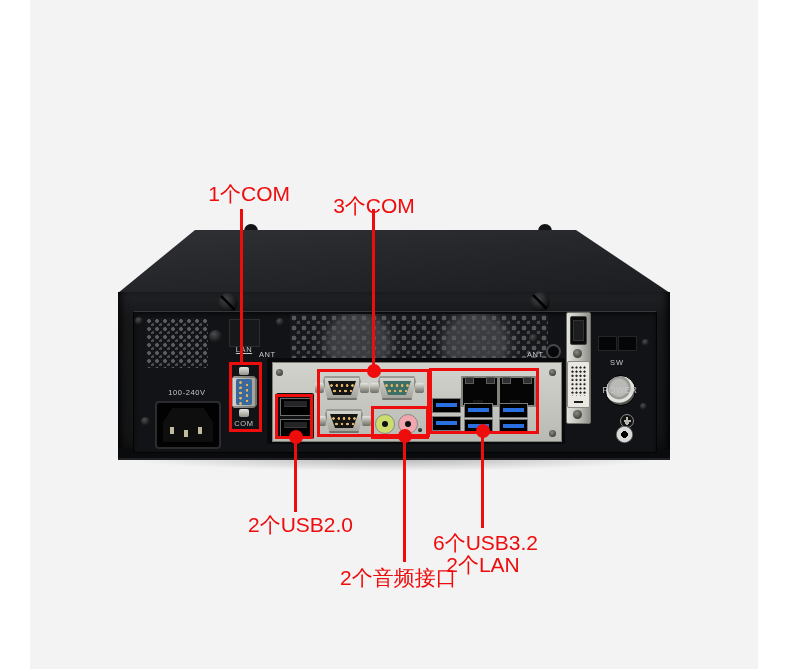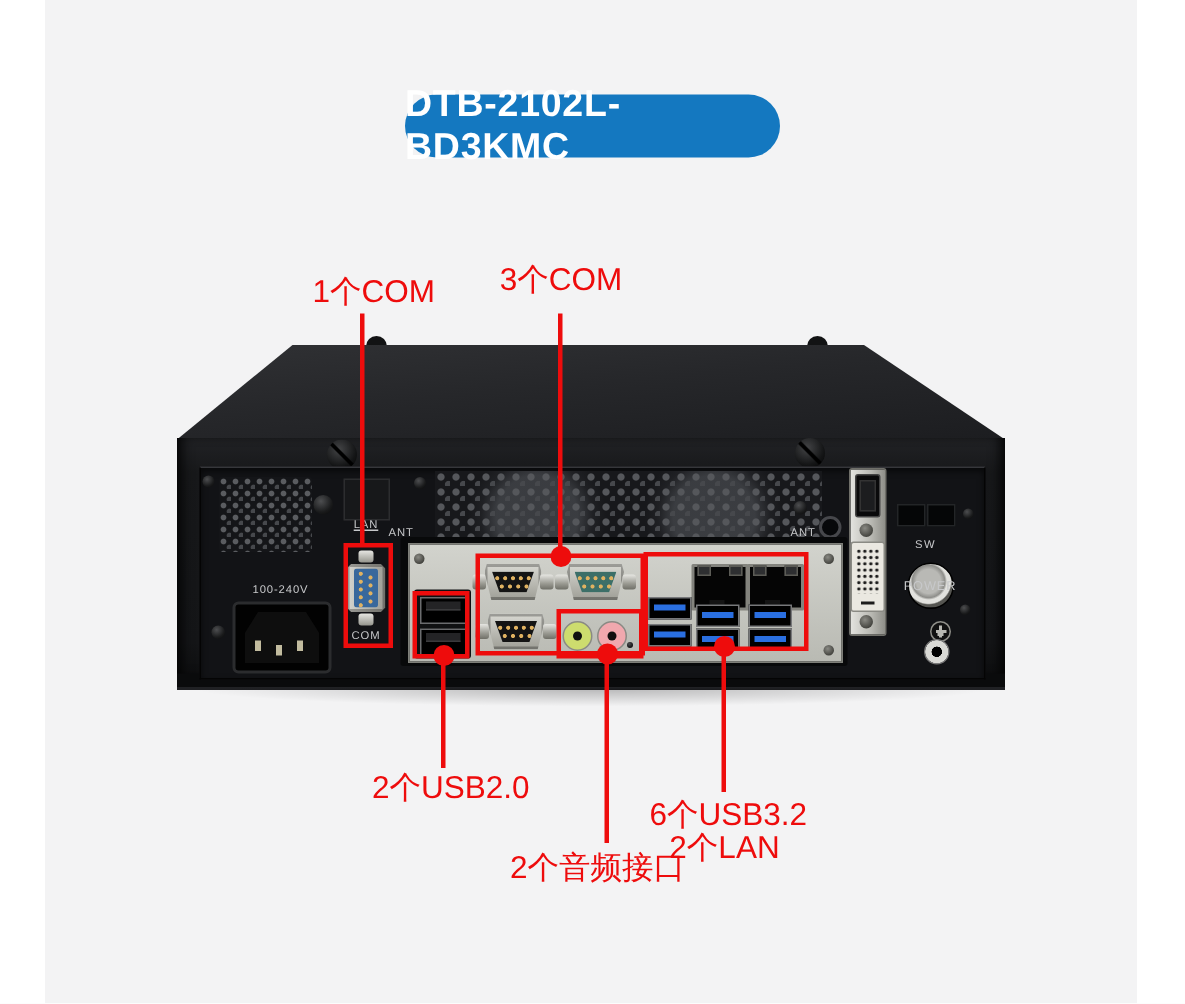--- a/index.html
+++ b/index.html
@@ -138,23 +138,20 @@
            background:radial-gradient(circle,#000 0 28%,#d9d9d5 30% 62%,#777 64% 78%,#2a2a2a 80%);}
   .ringhole{position:absolute;border-radius:50%;background:#07080a;border:2px solid #46474b;}
   .knock{position:absolute;left:229px;top:319px;width:29px;height:26px;background:#17181a;border:1px solid #2c2d2f;}
 </style>
 </head>
 <body>
 
 <div id="stage">
   <div id="content"></div>
 
-  <div id="badge">
-    <span>DTB-2102L-BD3KMC</span>
-  </div>
 
   <div>
     <div class="lidbump" style="left:244px;top:224px;"></div>
     <div class="lidbump" style="left:538px;top:224px;"></div>
     <div id="lid"></div>
     <div id="face"></div>
     <div id="bottomstrip"></div>
     <div id="floorshadow"></div>
     <div class="thumb" style="left:218px;top:293px;"></div>
     <div class="thumb" style="left:530px;top:292px;"></div>
@@ -293,21 +290,21 @@
       <i style="left:3.8px;top:7.2px;width:4.4px;height:1.4px;"></i>
       <i style="left:5px;top:9.2px;width:2px;height:1.2px;"></i>
     </div>
     <div id="antjack"></div>
     <div class="screw" style="left:642px;top:339px;width:7px;height:7px;"></div>
     <div class="screw" style="left:640px;top:403px;width:7px;height:7px;"></div>
   </div>
 
   <div>
     <div class="rtext" style="left:190px;top:180px;width:100px;text-align:right;">1个COM</div>
-    <div class="rtext" style="left:324px;top:172px;width:100px;">3个COM</div>
+    <div class="rtext" style="left:324px;top:192px;width:100px;">3个COM</div>
     <div class="rline" style="left:240px;top:209px;height:153px;"></div>
     <div class="rline" style="left:372px;top:209px;height:160px;"></div>
     <div class="rdot" style="left:367px;top:364px;"></div>
 
     <div class="rrect" style="left:229px;top:362px;width:27px;height:64px;"></div>
     <div class="rrect" style="left:317px;top:369px;width:107px;height:62px;"></div>
     <div class="rrect" style="left:275px;top:394px;width:32px;height:39px;"></div>
     <div class="rrect" style="left:371px;top:406px;width:52px;height:27px;"></div>
     <div class="rrect" style="left:429px;top:368px;width:104px;height:60px;"></div>
 

